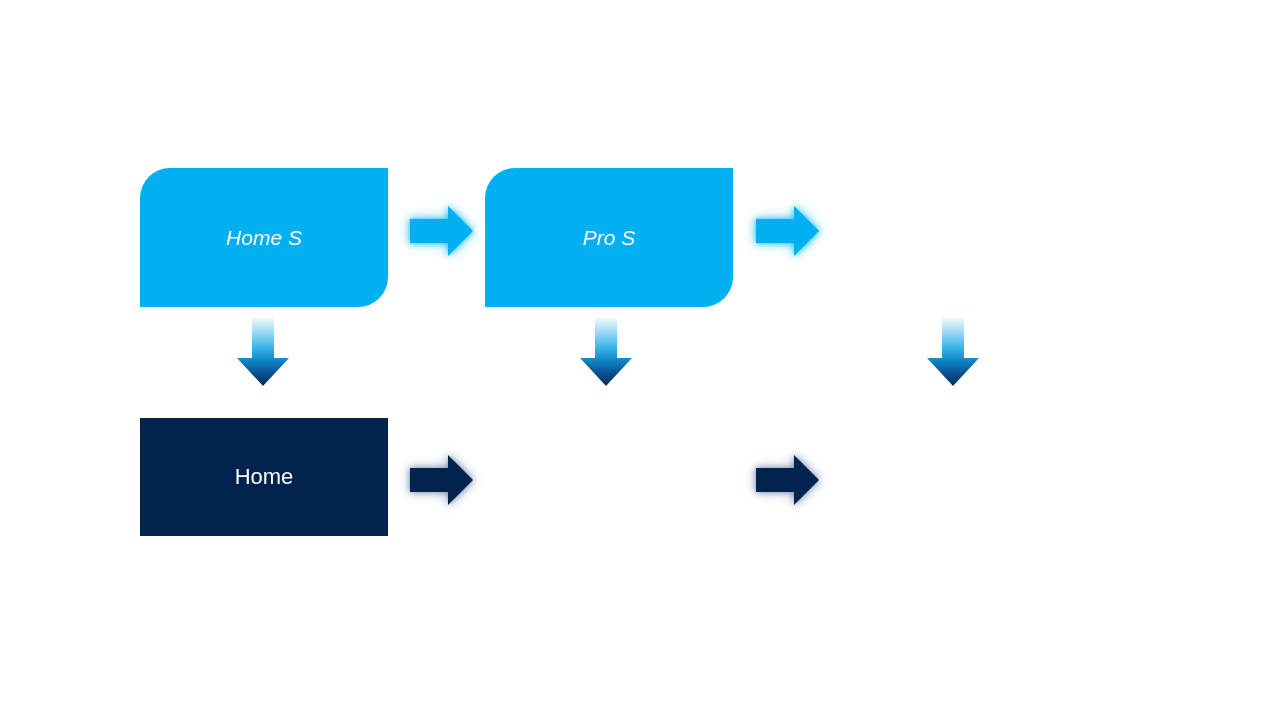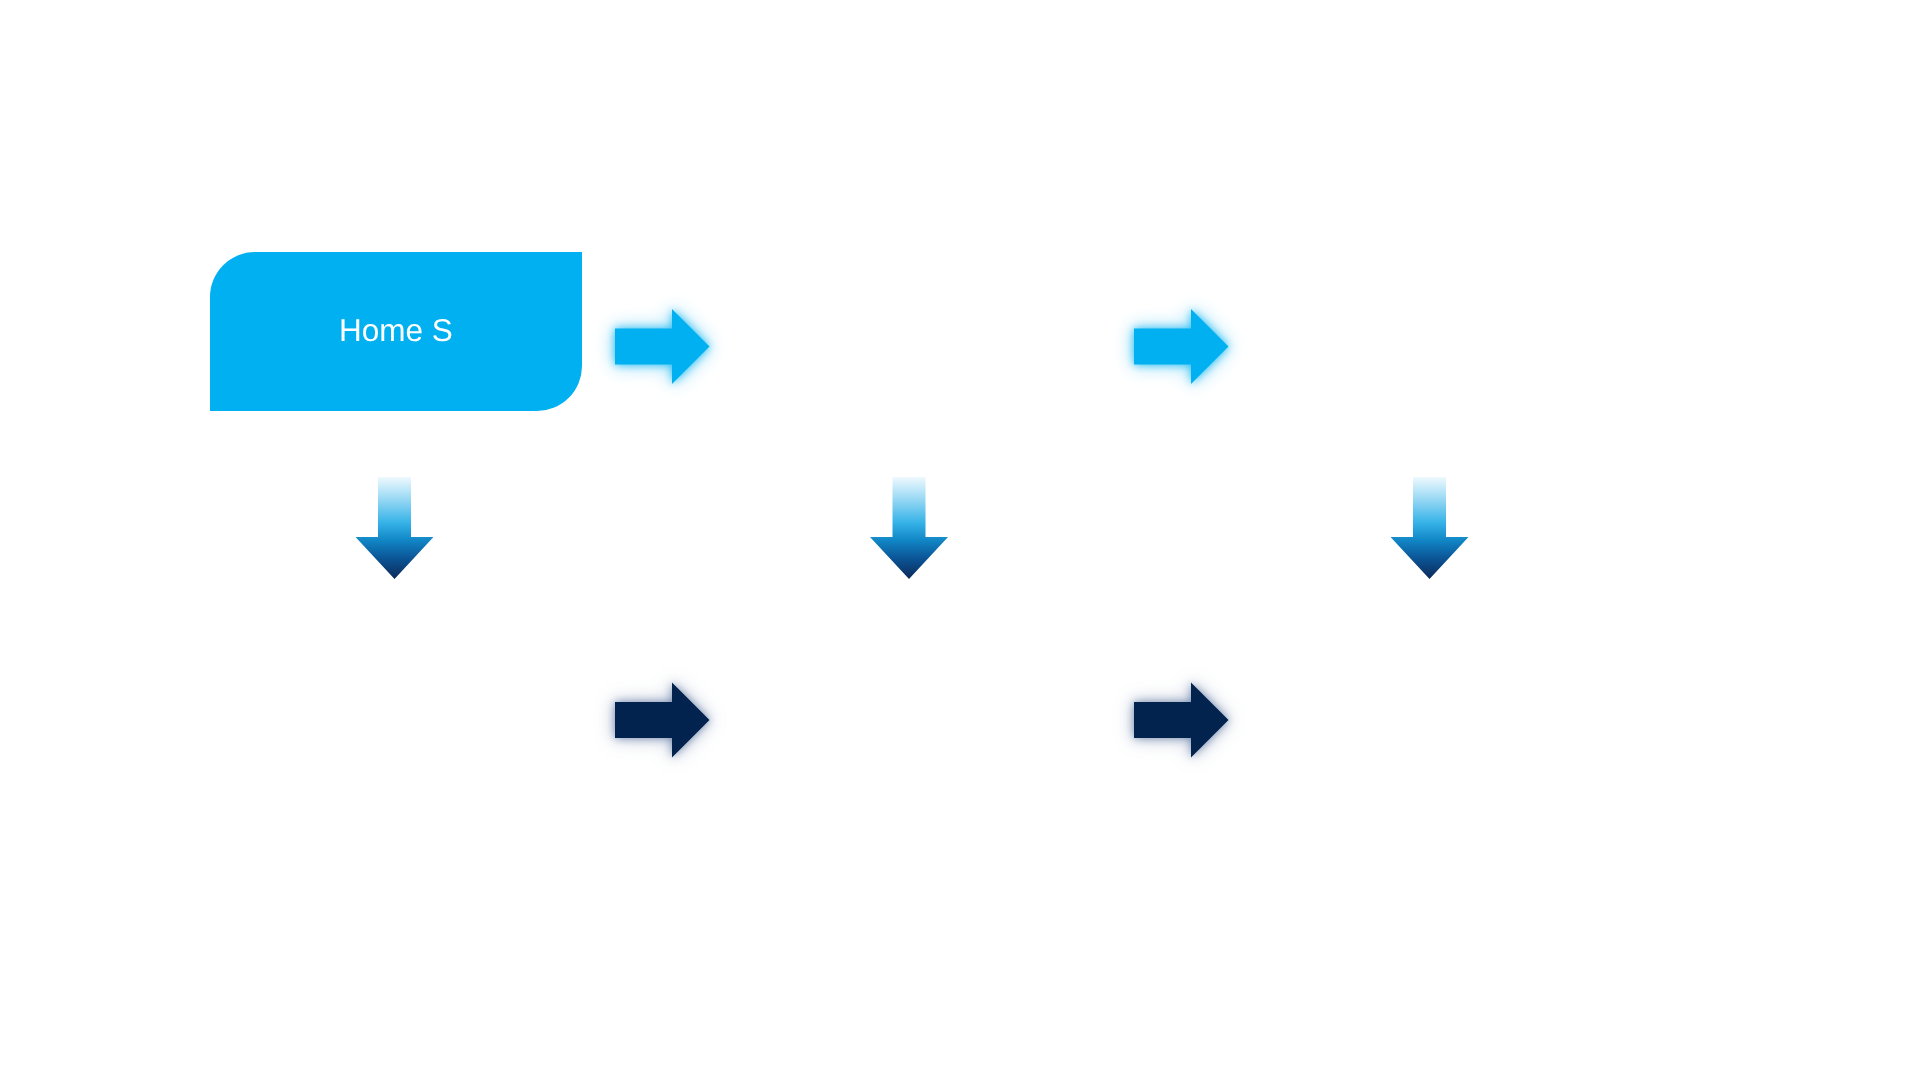--- a/index.html
+++ b/index.html
@@ -19,24 +19,25 @@
     position: absolute;
     display: flex;
     align-items: center;
     justify-content: center;
     color: #ffffff;
     text-align: center;
     box-sizing: border-box;
   }
   .box.top-row {
     top: 168px;
-    height: 106px;
+    height: 139px;
     background: #00B0F0;
     border-radius: 30px 0 30px 0;
     font-size: 21px;
+    font-style: italic;
   }
   .box.bottom-row {
     top: 418px;
     height: 118px;
     background: #03234F;
     border-radius: 0;
     font-size: 22px;
   }
   .col-1 { left: 140px; width: 248px; }
   .col-2 { left: 485px; width: 248px; }
@@ -84,21 +85,27 @@
         <stop offset="62%" stop-color="#1186C6"></stop>
         <stop offset="80%" stop-color="#0B5495"></stop>
         <stop offset="100%" stop-color="#0C2A5A"></stop>
       </linearGradient>
     </defs>
   </svg>
 
   <div class="box top-row col-1">
     <span>Home S</span>
   </div>
+  <div class="box top-row col-2">
+    <span>Pro S</span>
+  </div>
 
+  <div class="box bottom-row col-1">
+    <span>Home</span>
+  </div>
 
   <svg class="arrow-right blue ar-top ar-gap1" viewBox="0 0 64 52">
     <polygon points="0,14 38,14 38,1 63,26 38,51 38,38 0,38" fill="#00B0F0"></polygon>
   </svg>
   <svg class="arrow-right blue ar-top ar-gap2" viewBox="0 0 64 52">
     <polygon points="0,14 38,14 38,1 63,26 38,51 38,38 0,38" fill="#00B0F0"></polygon>
   </svg>
 
   <svg class="arrow-right navy ar-bottom ar-gap1" viewBox="0 0 64 52">
     <polygon points="0,14 38,14 38,1 63,26 38,51 38,38 0,38" fill="#03234F"></polygon>

